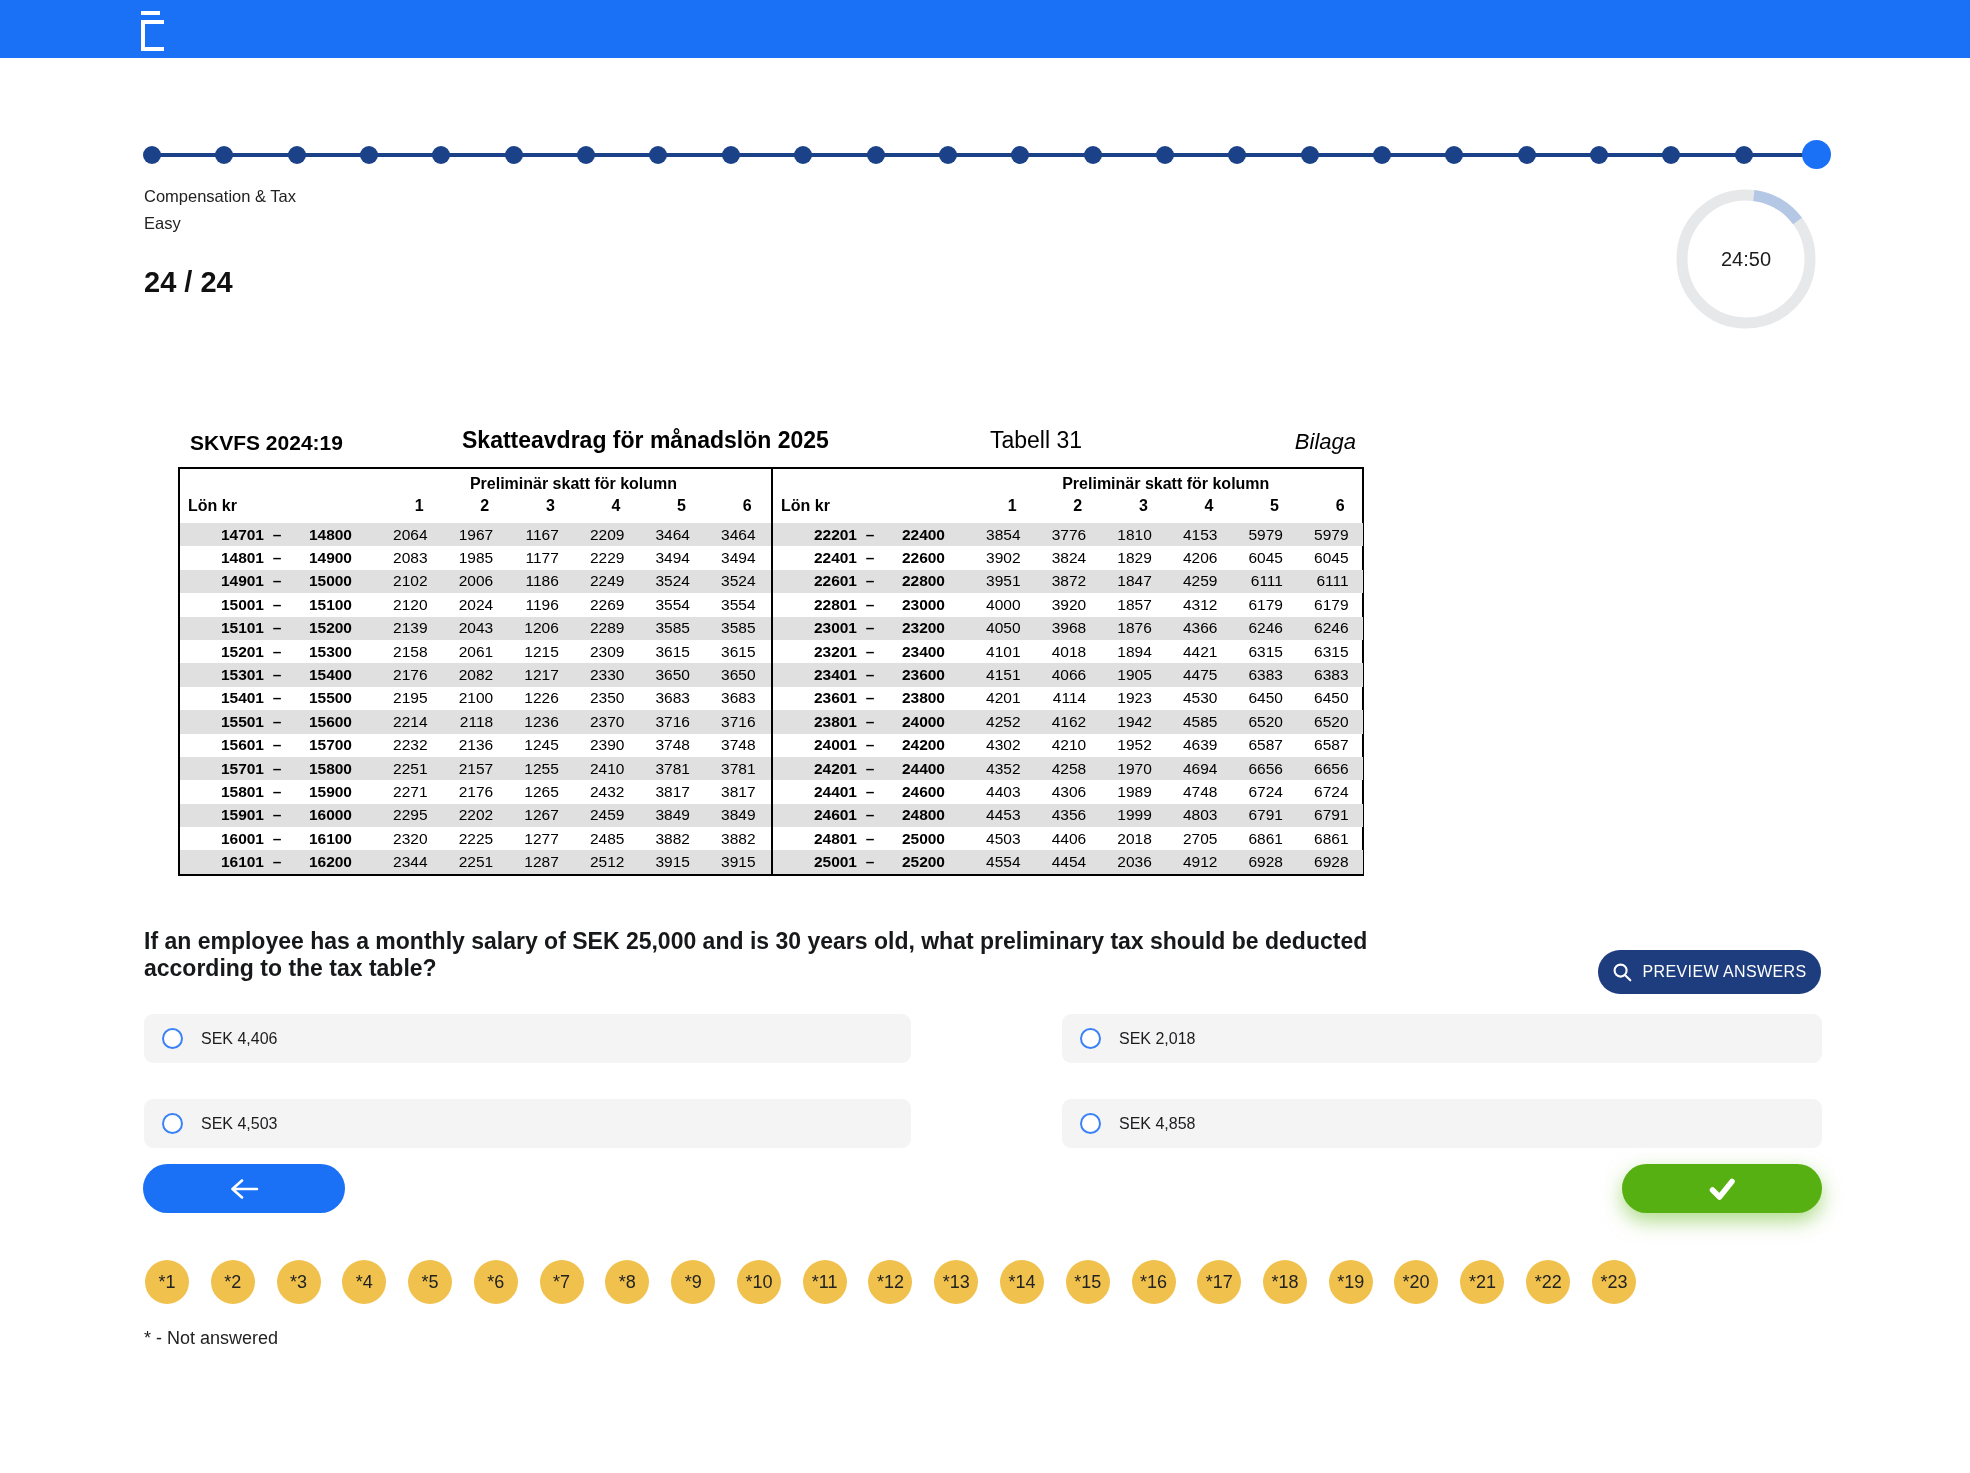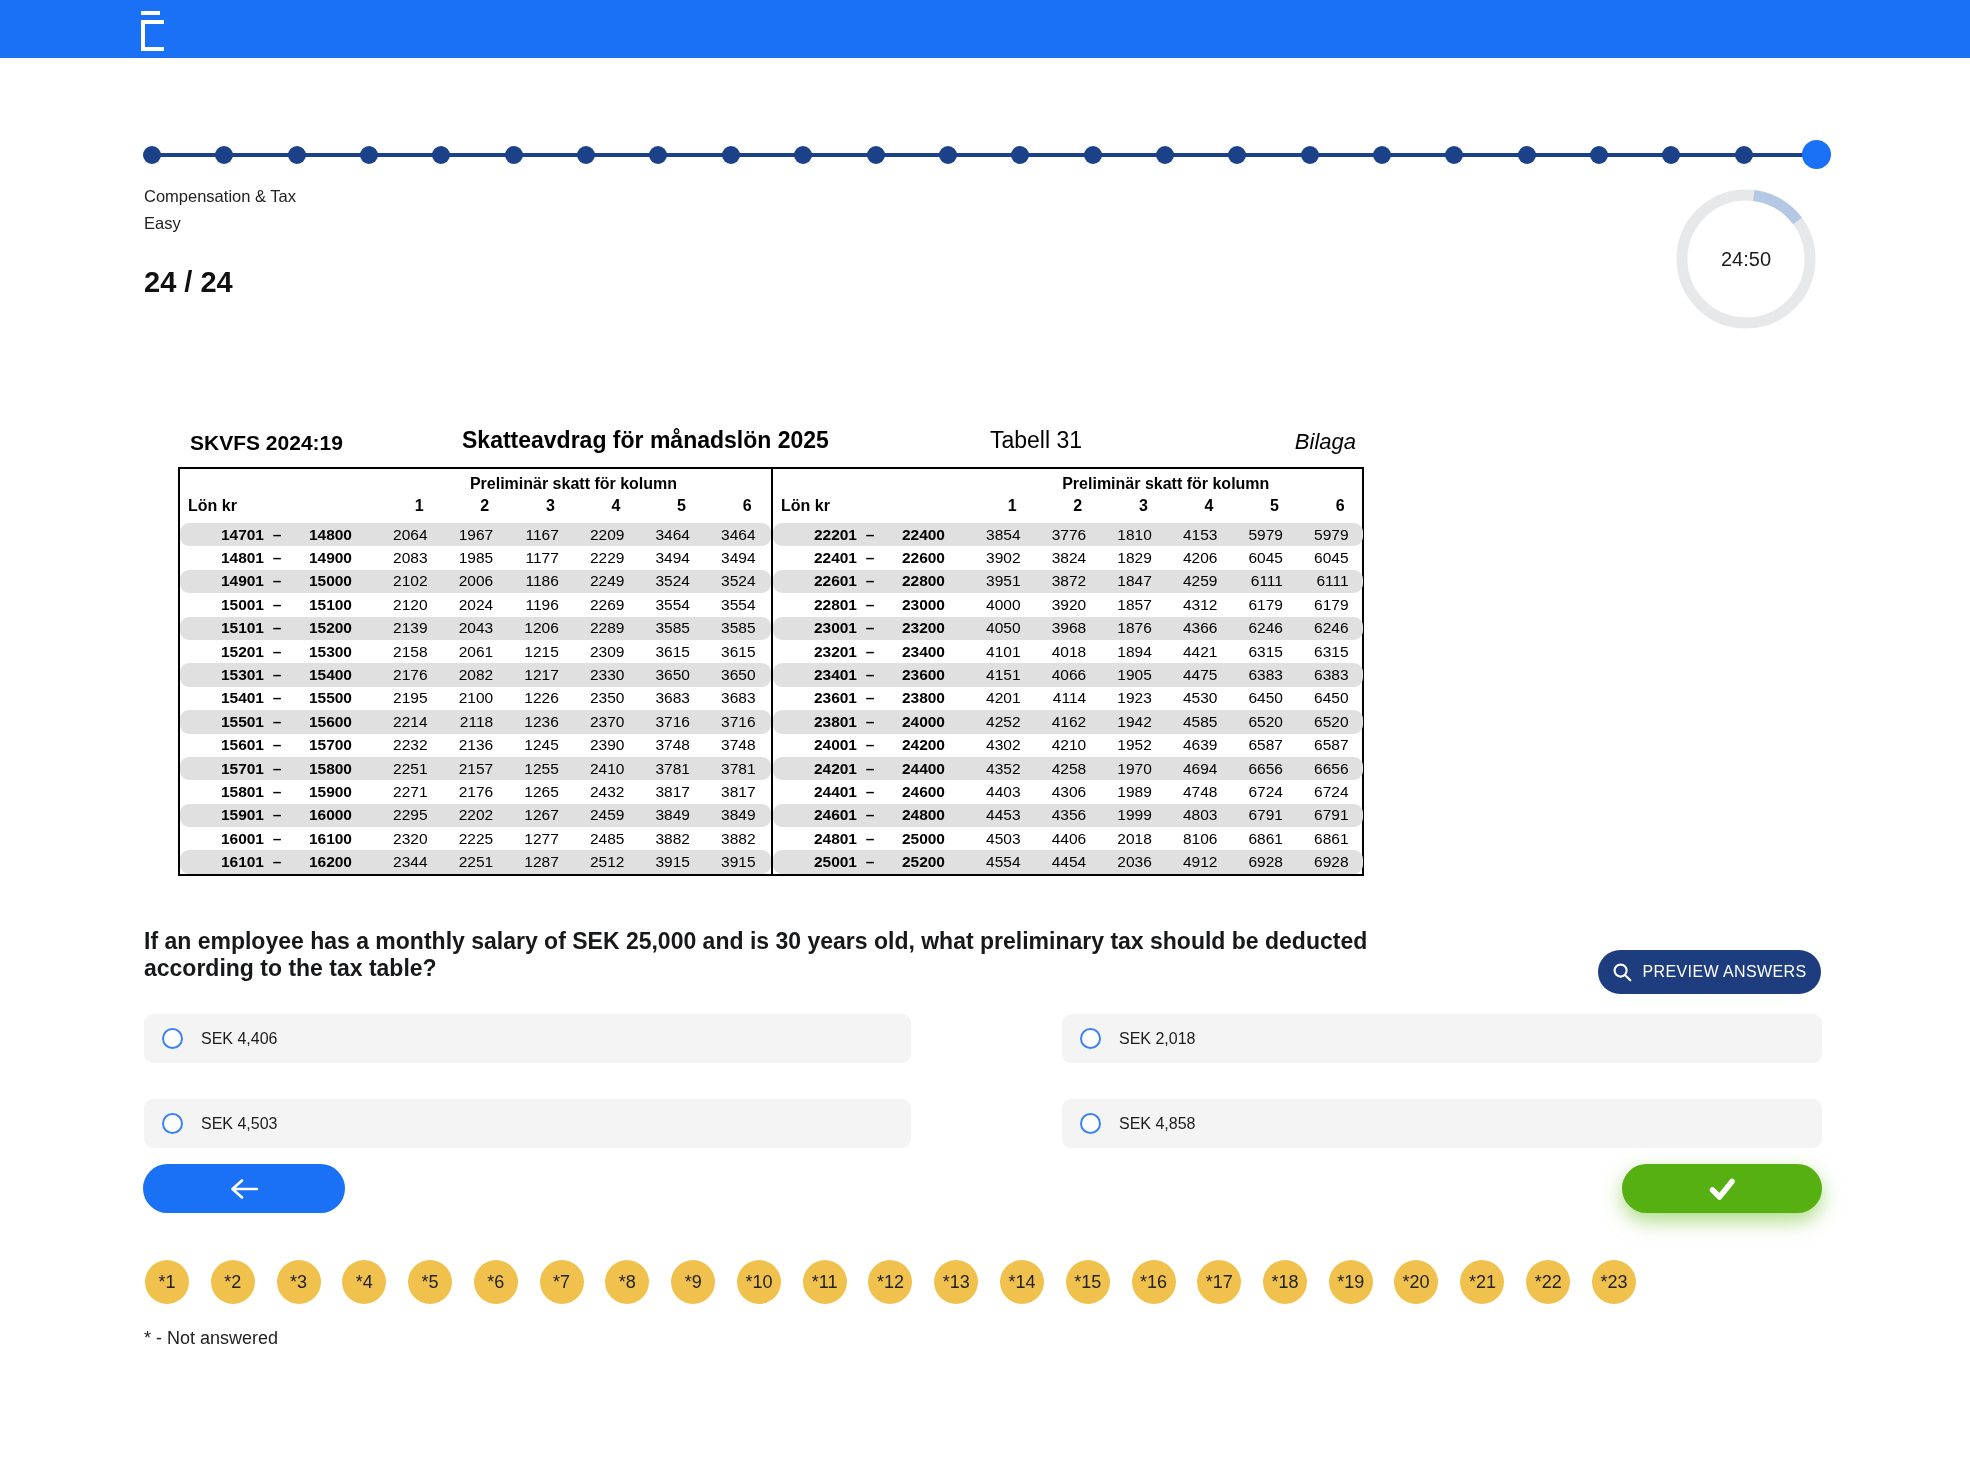--- a/index.html
+++ b/index.html
@@ -36,21 +36,21 @@
   .t-box { display:flex; border:2px solid #000; background:#fff; }
   .t-half { flex:0 0 593px; box-sizing:border-box; }
   .t-half.left { border-right:2px solid #000; }
   .t-half.right { flex:1; }
   .t-group { margin-left:196px; height:28px; line-height:30px; text-align:center;
              font-weight:700; font-size:16px; color:#000; }
   .t-cols { display:flex; height:26px; font-weight:700; font-size:16px; color:#000; }
   .t-lon { width:196px; box-sizing:border-box; padding-left:8px; padding-bottom:2px; }
   .t-ch  { width:65.6px; box-sizing:border-box; text-align:right; padding-right:18px; padding-bottom:2px; }
   .t-row { display:flex; height:23.4px; align-items:center; font-size:15.5px; color:#000; }
-  .t-row.alt { background:#e0e0e0;border-radius:9px; }
+  .t-row.alt { background:#e0e0e0; }
   .t-range { width:196px; display:flex; font-weight:700; }
   .t-from { width:84px; text-align:right; }
   .t-sep  { width:26px; text-align:center; }
   .t-to   { width:62px; text-align:right; }
   .t-val  { width:65.6px; box-sizing:border-box; text-align:right; padding-right:14px; }
 
   
   .question { position:absolute; left:144px; top:928px; width:1320px;
               font-size:23px; font-weight:700; color:#17181a; }
   .preview { position:absolute; left:1598px; top:950px; width:223px; height:44px;
@@ -532,21 +532,21 @@
           </div>
           <div class="t-row">
             <div class="t-range">
               <div class="t-from">24801</div>
               <div class="t-sep">–</div>
               <div class="t-to">25000</div>
             </div>
             <div class="t-val">4503</div>
             <div class="t-val">4406</div>
             <div class="t-val">2018</div>
-            <div class="t-val">8106</div>
+            <div class="t-val">2705</div>
             <div class="t-val">6861</div>
             <div class="t-val">6861</div>
           </div>
           <div class="t-row alt">
             <div class="t-range">
               <div class="t-from">25001</div>
               <div class="t-sep">–</div>
               <div class="t-to">25200</div>
             </div>
             <div class="t-val">4554</div>

